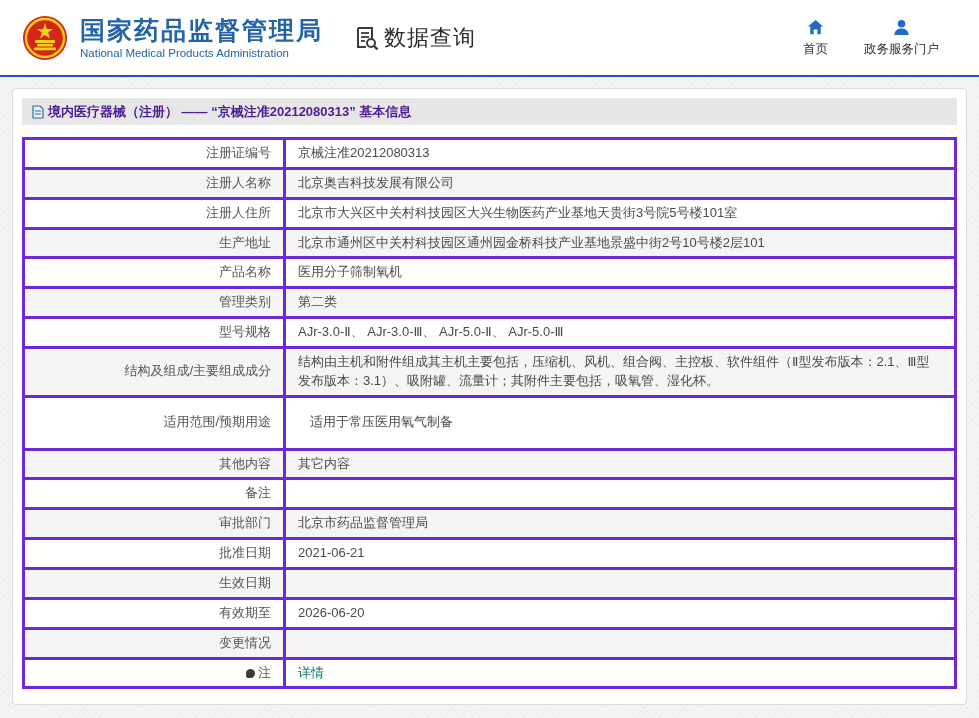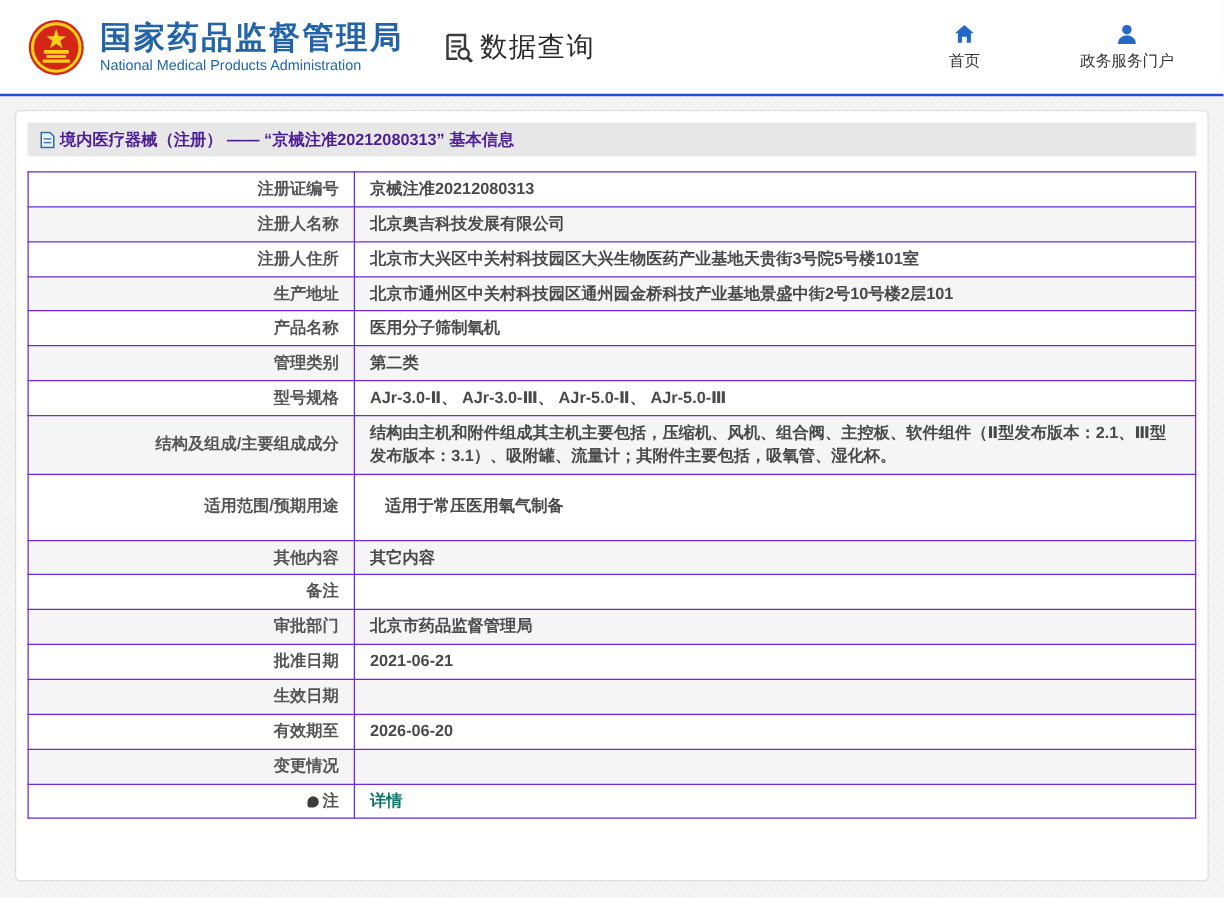--- a/index.html
+++ b/index.html
@@ -19,21 +19,21 @@
   }
   .emblem{ width:46px; height:48px; flex:0 0 auto; }
   .brand{ margin-left:12px; }
   .brand-cn{ font-size:25px; font-weight:bold; color:#2264a7; letter-spacing:2px; line-height:1.15; }
   .brand-en{ font-size:11.5px; color:#2264a7; margin-top:2px; }
   .data-query{ display:flex; align-items:center; margin-left:32px; cursor:pointer; }
   .dq-icon{ width:24px; height:24px; margin-right:5px; }
   .dq-label{ font-size:22px; color:#2b2b2b; letter-spacing:1px; }
   .header-spacer{ flex:1; }
   .top-nav{ display:flex; gap:36px; }
-  .nav-item{ display:flex; flex-direction:column; align-items:center; gap:4px; cursor:pointer;margin-left:44px; }
+  .nav-item{ display:flex; flex-direction:column; align-items:center; gap:4px; cursor:pointer; }
   .nav-item svg{ width:19px; height:19px; }
   .nav-label{ font-size:12.5px; color:#333; white-space:nowrap; }
 
   
   .card{
     margin:11px 12px 0 12px;
     background:#fff;
     border:1px solid #ddd;
     border-radius:4px;
     padding:9px 9px 11px 9px;
@@ -50,22 +50,22 @@
 
   
   table.info{
     width:935px; margin:12px auto 0 auto;
     border-collapse:collapse;
     border:1px solid #c9c9c9;
     font-size:13px;
   }
   table.info tr:nth-child(even){ background:#f5f5f5; }
   table.info th, table.info td{
-    border:1px solid #6d28d9;
-    font-weight:bold;
+    border:3px solid #6d28d9;
+    font-weight:normal;
     vertical-align:middle;
     padding:4px 12px;
     height:27px;
     line-height:1.45;
   }
   table.info th{
     width:261px; text-align:right; color:#555; white-space:nowrap;
   }
   table.info td{ text-align:left; color:#4a4a4a; }
   table.info tr.tall th, table.info tr.tall td{ height:53px;padding-left:24px; }

